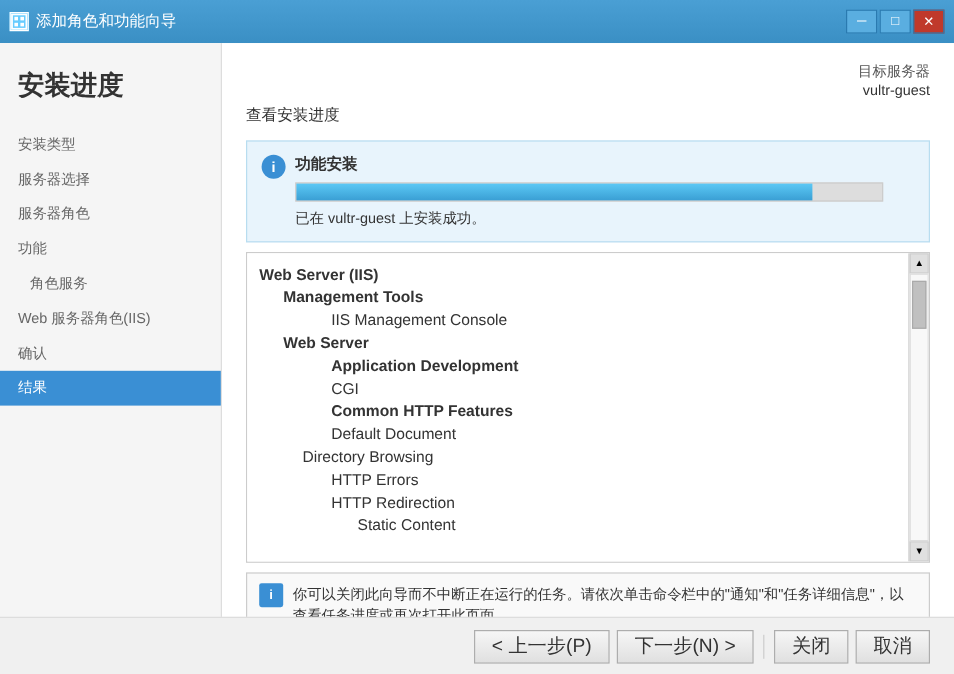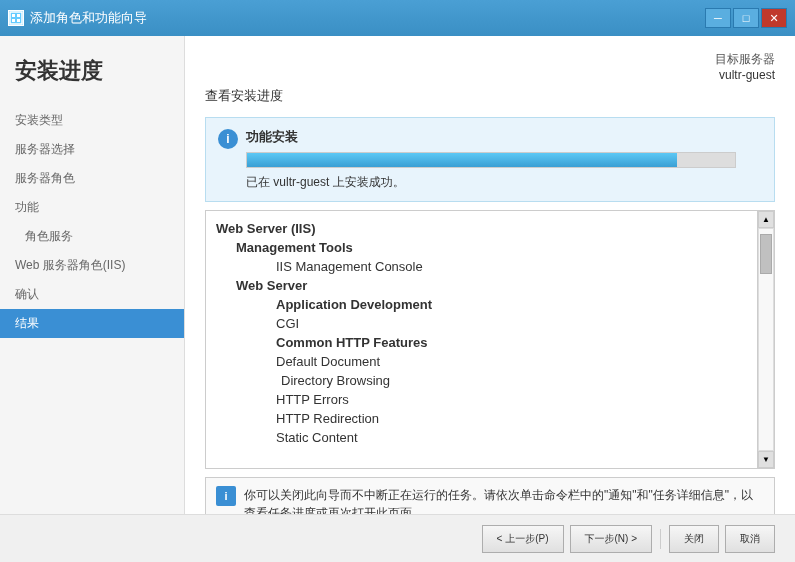--- a/index.html
+++ b/index.html
@@ -301,21 +301,21 @@
       position: absolute;
       bottom: 0;
       left: 0;
       right: 0;
     }
     .btn {
       height: 28px;
       padding: 0 14px;
       border: 1px solid #adadad;
       background: linear-gradient(to bottom, #f6f6f6, #e0e0e0);
-      font-size: 10px;
+      font-size: 16px;
       cursor: pointer;
       color: #333;
       font-family: "Microsoft YaHei", sans-serif;
       display: flex;
       align-items: center;
       gap: 2px;
     }
     .btn.primary {
       background: linear-gradient(to bottom, #f6f6f6, #e0e0e0);
     }
@@ -396,24 +396,24 @@
       <div class="feature-list-container">
         <div class="feature-list">
           <div class="feature-item level-0 bold">Web Server (IIS)</div>
           <div class="feature-item level-1 bold">Management Tools</div>
           <div class="feature-item level-2">IIS Management Console</div>
           <div class="feature-item level-1 bold">Web Server</div>
           <div class="feature-item level-2 bold">Application Development</div>
           <div class="feature-item" style="margin-left:60px;">CGI</div>
           <div class="feature-item level-2 bold">Common HTTP Features</div>
           <div class="feature-item" style="margin-left:60px;">Default Document</div>
-          <div class="feature-item" style="margin-left:65px;">Directory Browsing</div>
+          <div class="feature-item" style="margin-left:36px;">Directory Browsing</div>
           <div class="feature-item" style="margin-left:60px;">HTTP Errors</div>
           <div class="feature-item" style="margin-left:60px;">HTTP Redirection</div>
-          <div class="feature-item" style="margin-left:60px;">Static Content</div>
+          <div class="feature-item" style="margin-left:82px;">Static Content</div>
         </div>
 
         <div class="scrollbar-panel">
           <div class="scroll-arrow">▲</div>
           <div class="scroll-track">
             <div class="scroll-thumb"></div>
           </div>
           <div class="scroll-arrow">▼</div>
         </div>
       </div>

